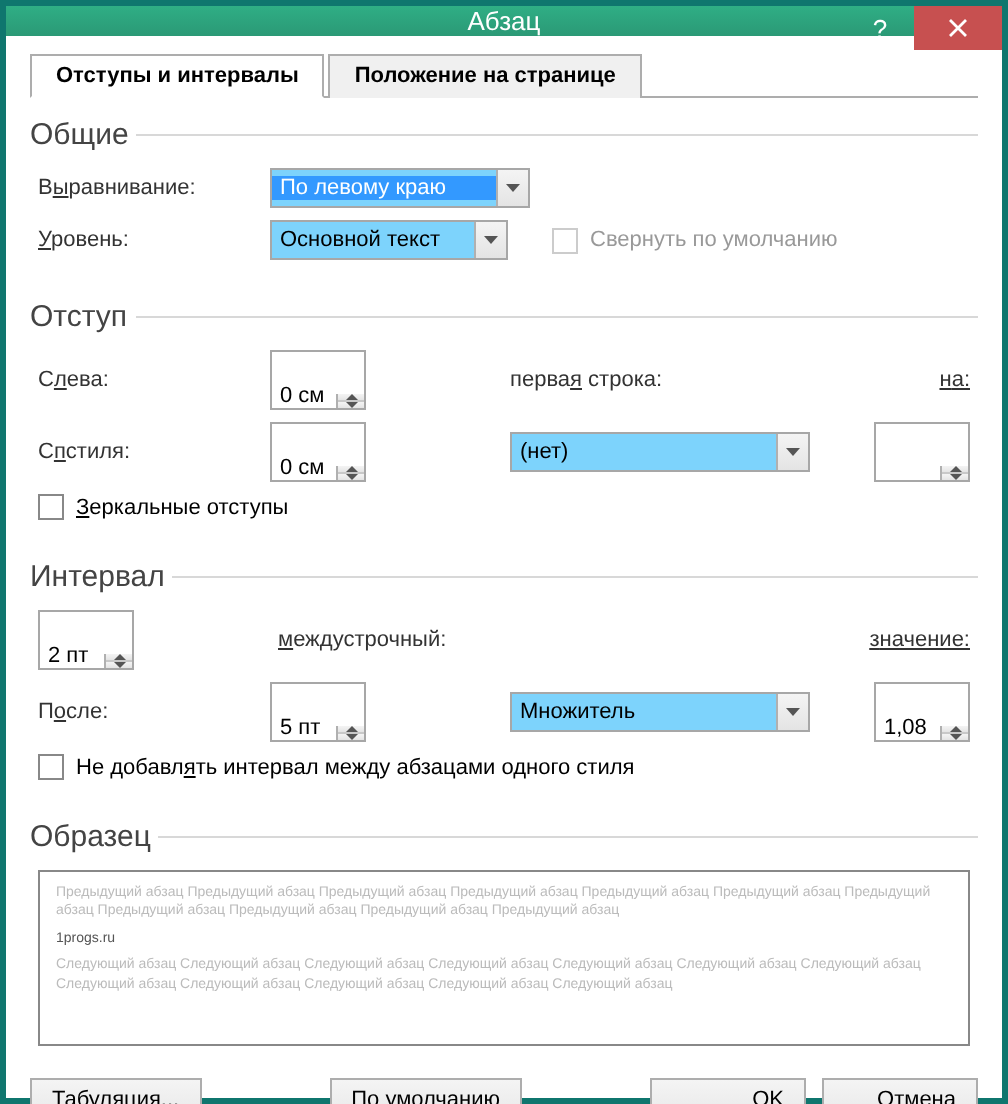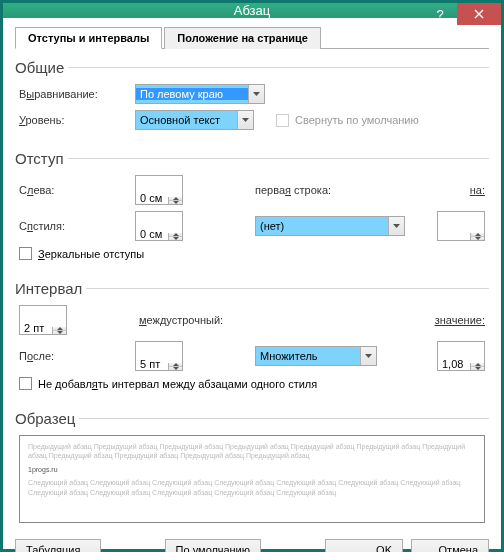--- a/index.html
+++ b/index.html
@@ -366,21 +366,21 @@
                 </svg>
               </div>
               <div>
                 <svg width="6" height="3" viewBox="0 0 6 3">
                   <path d="M0 0 L3 3 L6 0 Z"></path>
                 </svg>
               </div>
             </span>
         </div>
         <div style="width:60px"></div>
-        <div class="select" style="width:122px">
+        <div class="select" style="width:150px">
           <span class="sel-text">Множитель</span>
           <span class="dd-btn">
               <svg width="7" height="4" viewBox="0 0 7 4">
                 <path d="M0 0 L3.5 4 L7 0 Z"></path>
               </svg>
             </span>
         </div>
         <div style="flex:1"></div>
         <div class="spinner">
           <span class="sp-text">1,08</span>

